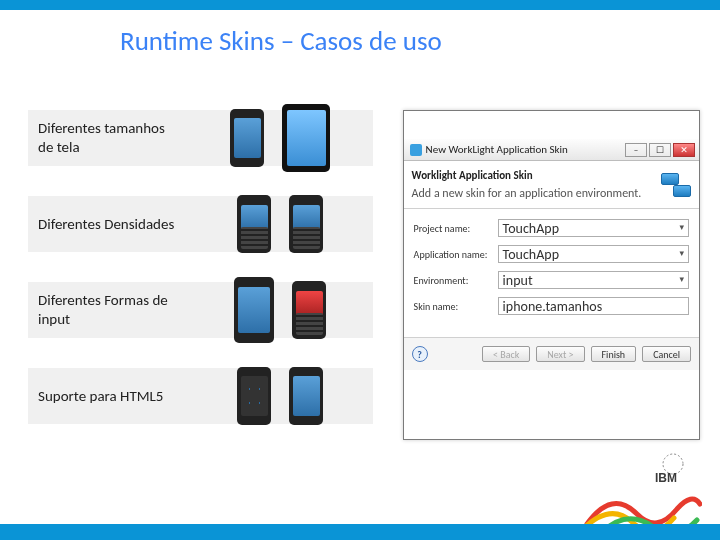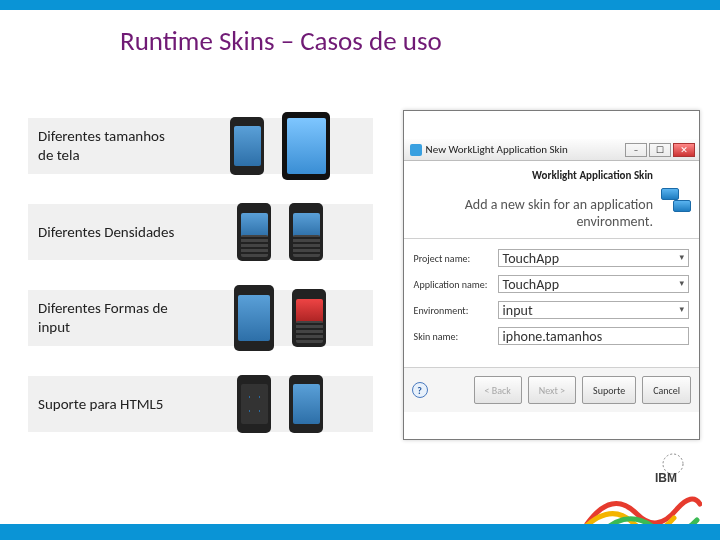--- a/index.html
+++ b/index.html
@@ -5,29 +5,29 @@
   * { box-sizing: border-box; margin: 0; padding: 0; }
   body {
     width: 720px; height: 540px;
     font-family: "Segoe UI", Calibri, Arial, sans-serif;
     background: #fff;
     position: relative;
     overflow: hidden;
   }
   .topbar { height: 10px; background: #0a94d6; }
   .title {
-    font-size: 27px; font-weight: 400; color: #701a75;
+    font-size: 27px; font-weight: 400; color: #3b82f6;
     padding: 14px 0 0 120px;
   }
   .content {
     position: absolute; top: 110px; left: 28px; right: 20px;
     display: flex; gap: 30px;
   }
   .left-col { width: 350px; display: flex; flex-direction: column; gap: 14px; }
-  .row { display: flex; align-items: center; height: 72px; }
+  .row { display: flex; height: 72px; }
   .row-label {
     width: 160px; background: #f0f0f0;
     font-size: 15px; line-height: 1.25; color: #222;
     padding: 10px 10px;
     height: 56px;
     display: flex; align-items: center;
   }
   .devices {
     flex: 1; background: #f0f0f0; height: 56px;
     display: flex; align-items: center; justify-content: center;
@@ -79,23 +79,23 @@
   }
   .dlg-title .tico { width: 12px; height: 12px; background:#39a0e0; border-radius:2px; margin-right:4px; }
   .dlg-title .spacer { flex:1; }
   .wbtn { width:22px; height:14px; border:1px solid #999; margin-left:2px;
     display:flex; align-items:center; justify-content:center; font-size:9px; }
   .wbtn.close { background: linear-gradient(180deg,#f88,#c33); color:#fff; border-color:#a33; }
   .dlg-header {
     display:flex; align-items:center; padding:8px 8px; gap:8px;
     border-bottom:1px solid #d0d0d0;
   }
-  .dlg-header .txt { flex:1;text-align:right; }
+  .dlg-header .txt { flex:1; }
   .dlg-header .h1 { font-weight:600; font-size:11px; }
-  .dlg-header .h2 { font-size:14px; color:#555; margin-top:14px; }
+  .dlg-header .h2 { font-size:12px; color:#555; margin-top:4px; }
   .bicon { width:30px; height:24px; position:relative; }
   .bicon .b1,.bicon .b2 { position:absolute; width:18px; height:12px; border:1px solid #1a6aa8; background:linear-gradient(180deg,#5ab4f0,#1e7cc0); border-radius:2px; }
   .bicon .b1 { top:0; left:0; }
   .bicon .b2 { bottom:0; right:0; }
   .dlg-body { padding: 10px 10px 14px 10px; }
   .fld { display:flex; align-items:center; margin-bottom:8px; }
   .fld label { width: 84px; color:#333; }
   .fld .inp {
     flex:1; height:18px; border:1px solid #aeaeae; background:#fff;
     padding: 0 4px; display:flex; align-items:center; position:relative;
@@ -109,21 +109,21 @@
     display:flex; align-items:center; gap:6px;
     background:#f5f5f5;
   }
   .help {
     width:16px; height:16px; border:1px solid #4a7abf; border-radius:50%;
     display:flex; align-items:center; justify-content:center;
     color:#2a5a9f; font-weight:bold; font-size:10px; background:#e8f1fb;
   }
   .dlg-footer .spacer { flex:1; }
   .btn {
-    height:28px; padding:0 10px; border:1px solid #9a9a9a;
+    height:16px; padding:0 10px; border:1px solid #9a9a9a;
     background:linear-gradient(180deg,#fdfdfd,#e4e4e4);
     display:flex; align-items:center; font-size:10px; color:#333;
     border-radius:2px;
   }
   .btn.disabled { color:#a8a8a8; }
 
   
   .bottombar {
     position:absolute; bottom:0; left:0; right:0; height:16px;
     background:#0a94d6;
@@ -240,21 +240,21 @@
         <div class="inp">
             <span>iphone.tamanhos</span>
           </div>
       </div>
     </div>
     <div class="dlg-footer">
       <div class="help">?</div>
       <div class="spacer"></div>
       <div class="btn disabled">&lt; Back</div>
       <div class="btn disabled">Next &gt;</div>
-      <div class="btn">Suporte</div>
+      <div class="btn">Finish</div>
       <div class="btn">Cancel</div>
     </div>
   </div>
 </div>
 
 <div class="ibm">
   <svg width="46" height="34" viewBox="0 0 46 34">
     <circle cx="23" cy="12" r="10" fill="none" stroke="#888" stroke-width="1" stroke-dasharray="2 2"></circle>
     <text x="5" y="30" font-size="12" font-weight="bold" fill="#3b3b3b" font-family="Arial">IBM</text>
   </svg>

